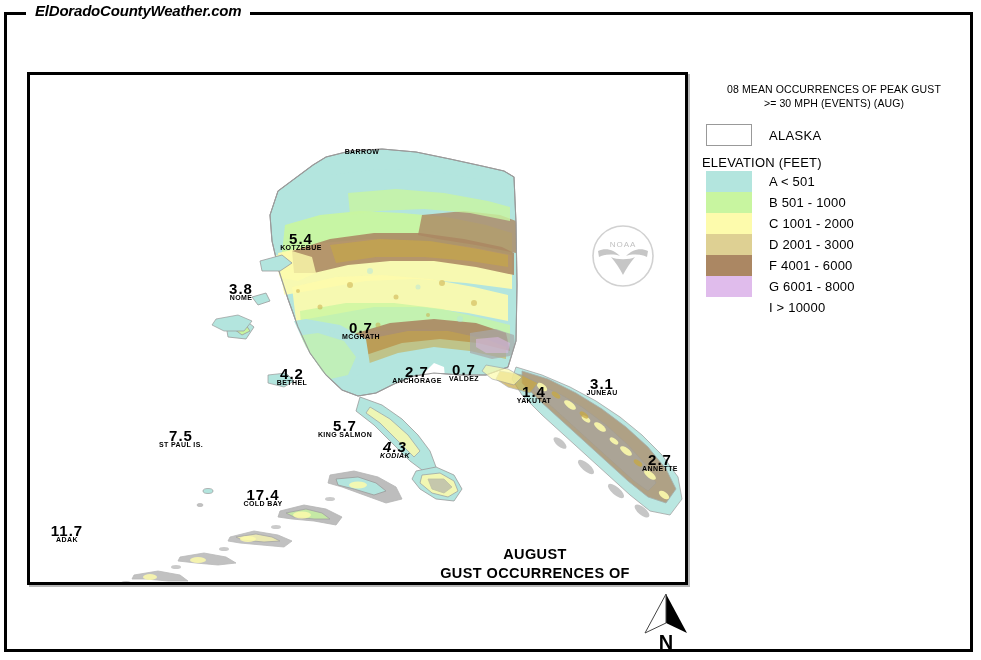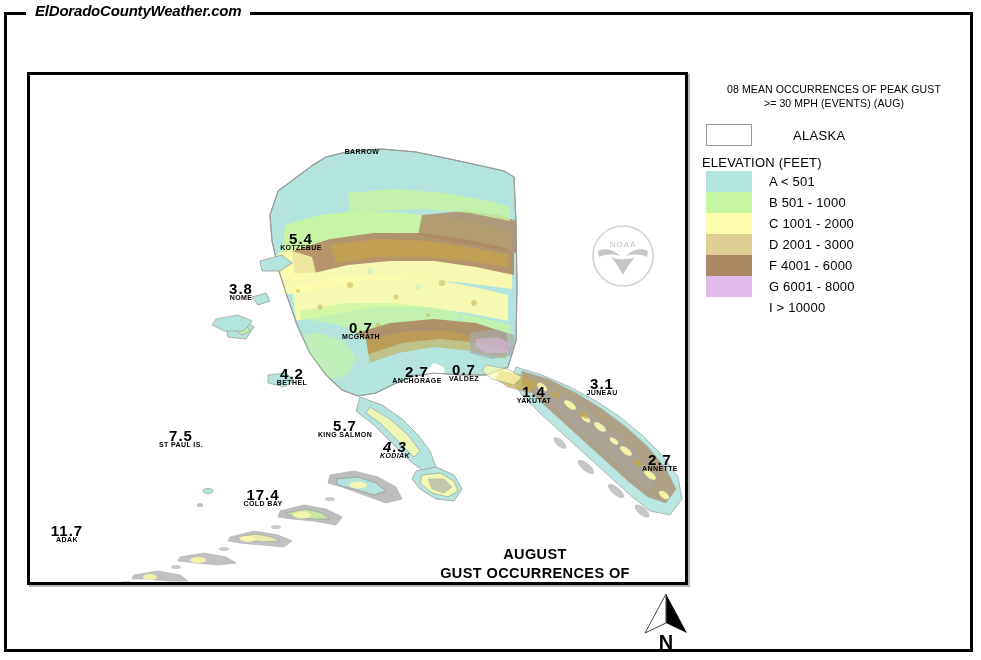--- a/index.html
+++ b/index.html
@@ -34,21 +34,21 @@
                text-align:center;font-size:14.5px;font-weight:bold;
                letter-spacing:.4px;line-height:1.28;}
 
   
   #noaa-seal{position:absolute;left:560px;top:148px;width:66px;height:66px;opacity:.85;}
 
   
   #legend{position:absolute;left:700px;top:82px;width:272px;}
   #legend-heading{font-size:10.5px;text-align:center;line-height:1.35;
                   letter-spacing:.1px;margin:0 0 14px 0;padding-right:4px;}
-  #alaska-row{display:flex;align-items:center;margin:0 0 9px 6px;gap:24px;}
+  #alaska-row{display:flex;align-items:center;margin:0 0 9px 6px;}
   #alaska-swatch{width:46px;height:22px;background:#fff;border:1.5px solid #999;
                  box-sizing:border-box;}
   #alaska-label{font-size:13px;margin-left:17px;letter-spacing:.3px;}
   #elev-title{font-size:13px;letter-spacing:.2px;margin:0 0 1px 2px;}
   .elev-row{display:flex;align-items:center;height:21px;}
   .elev-swatch{width:46px;height:21px;margin-left:6px;flex:0 0 auto;}
   .elev-swatch.empty{background:transparent;}
   .elev-label{font-size:13px;margin-left:17px;letter-spacing:.2px;}
 
   

